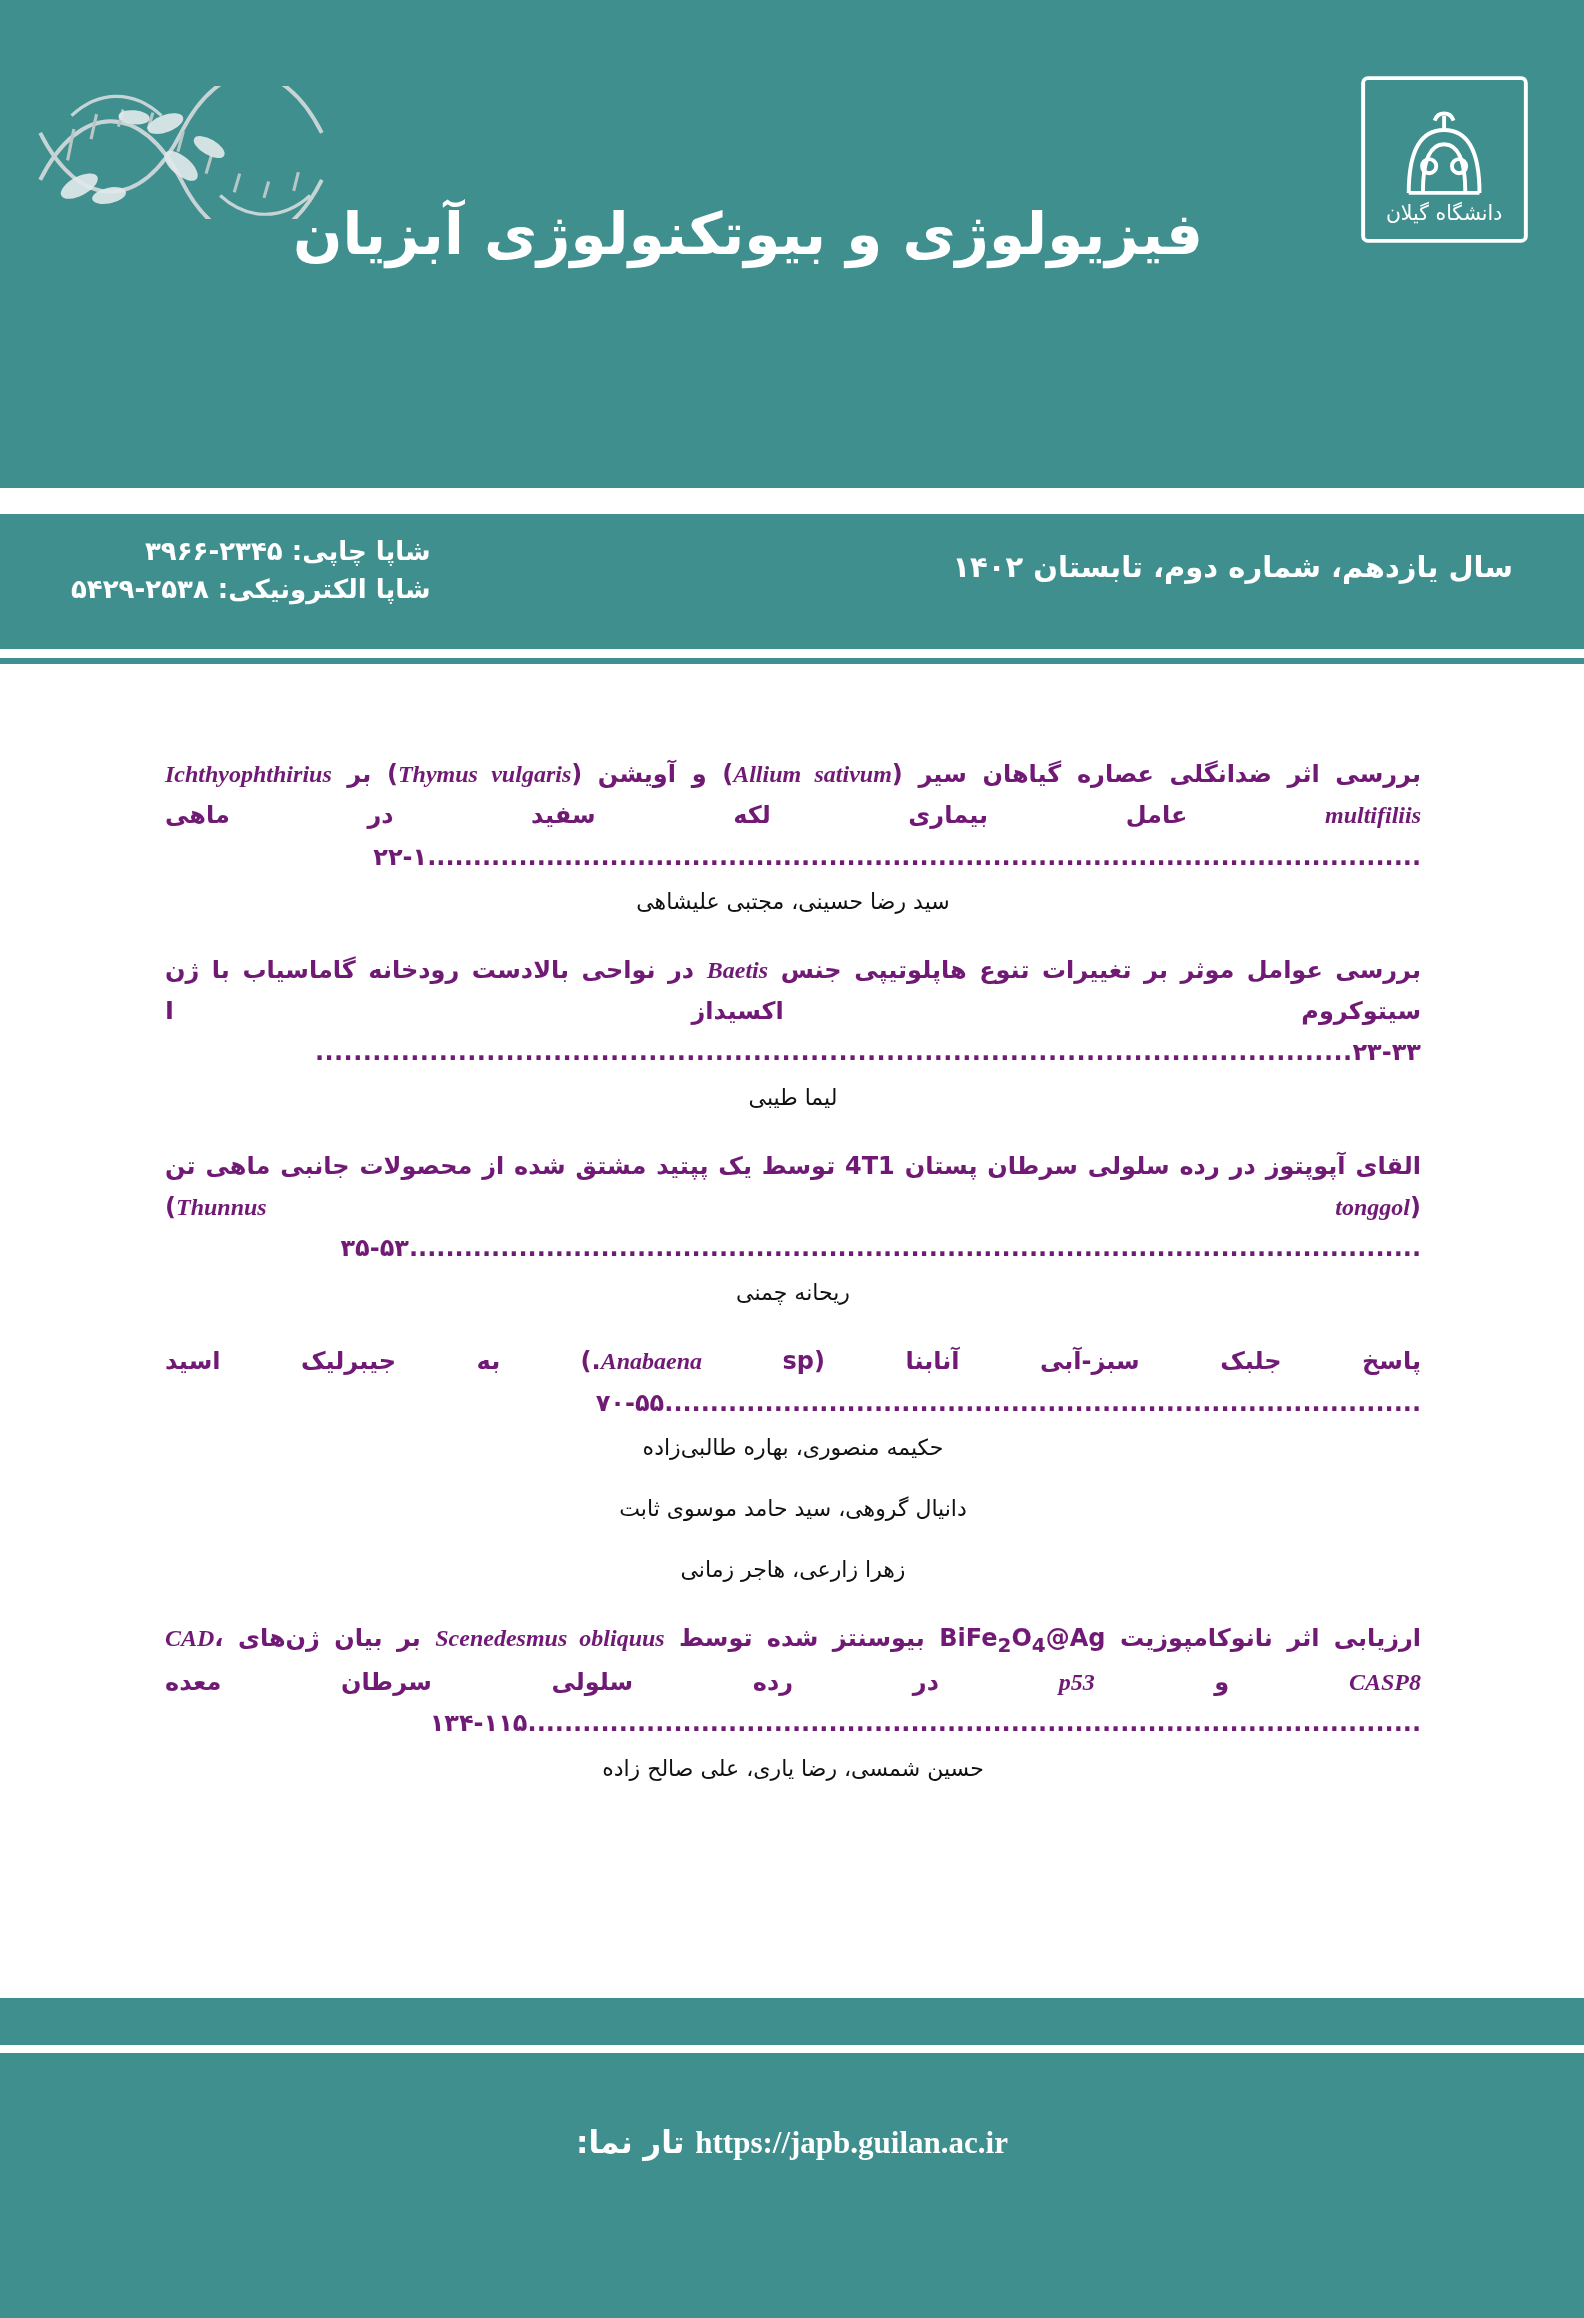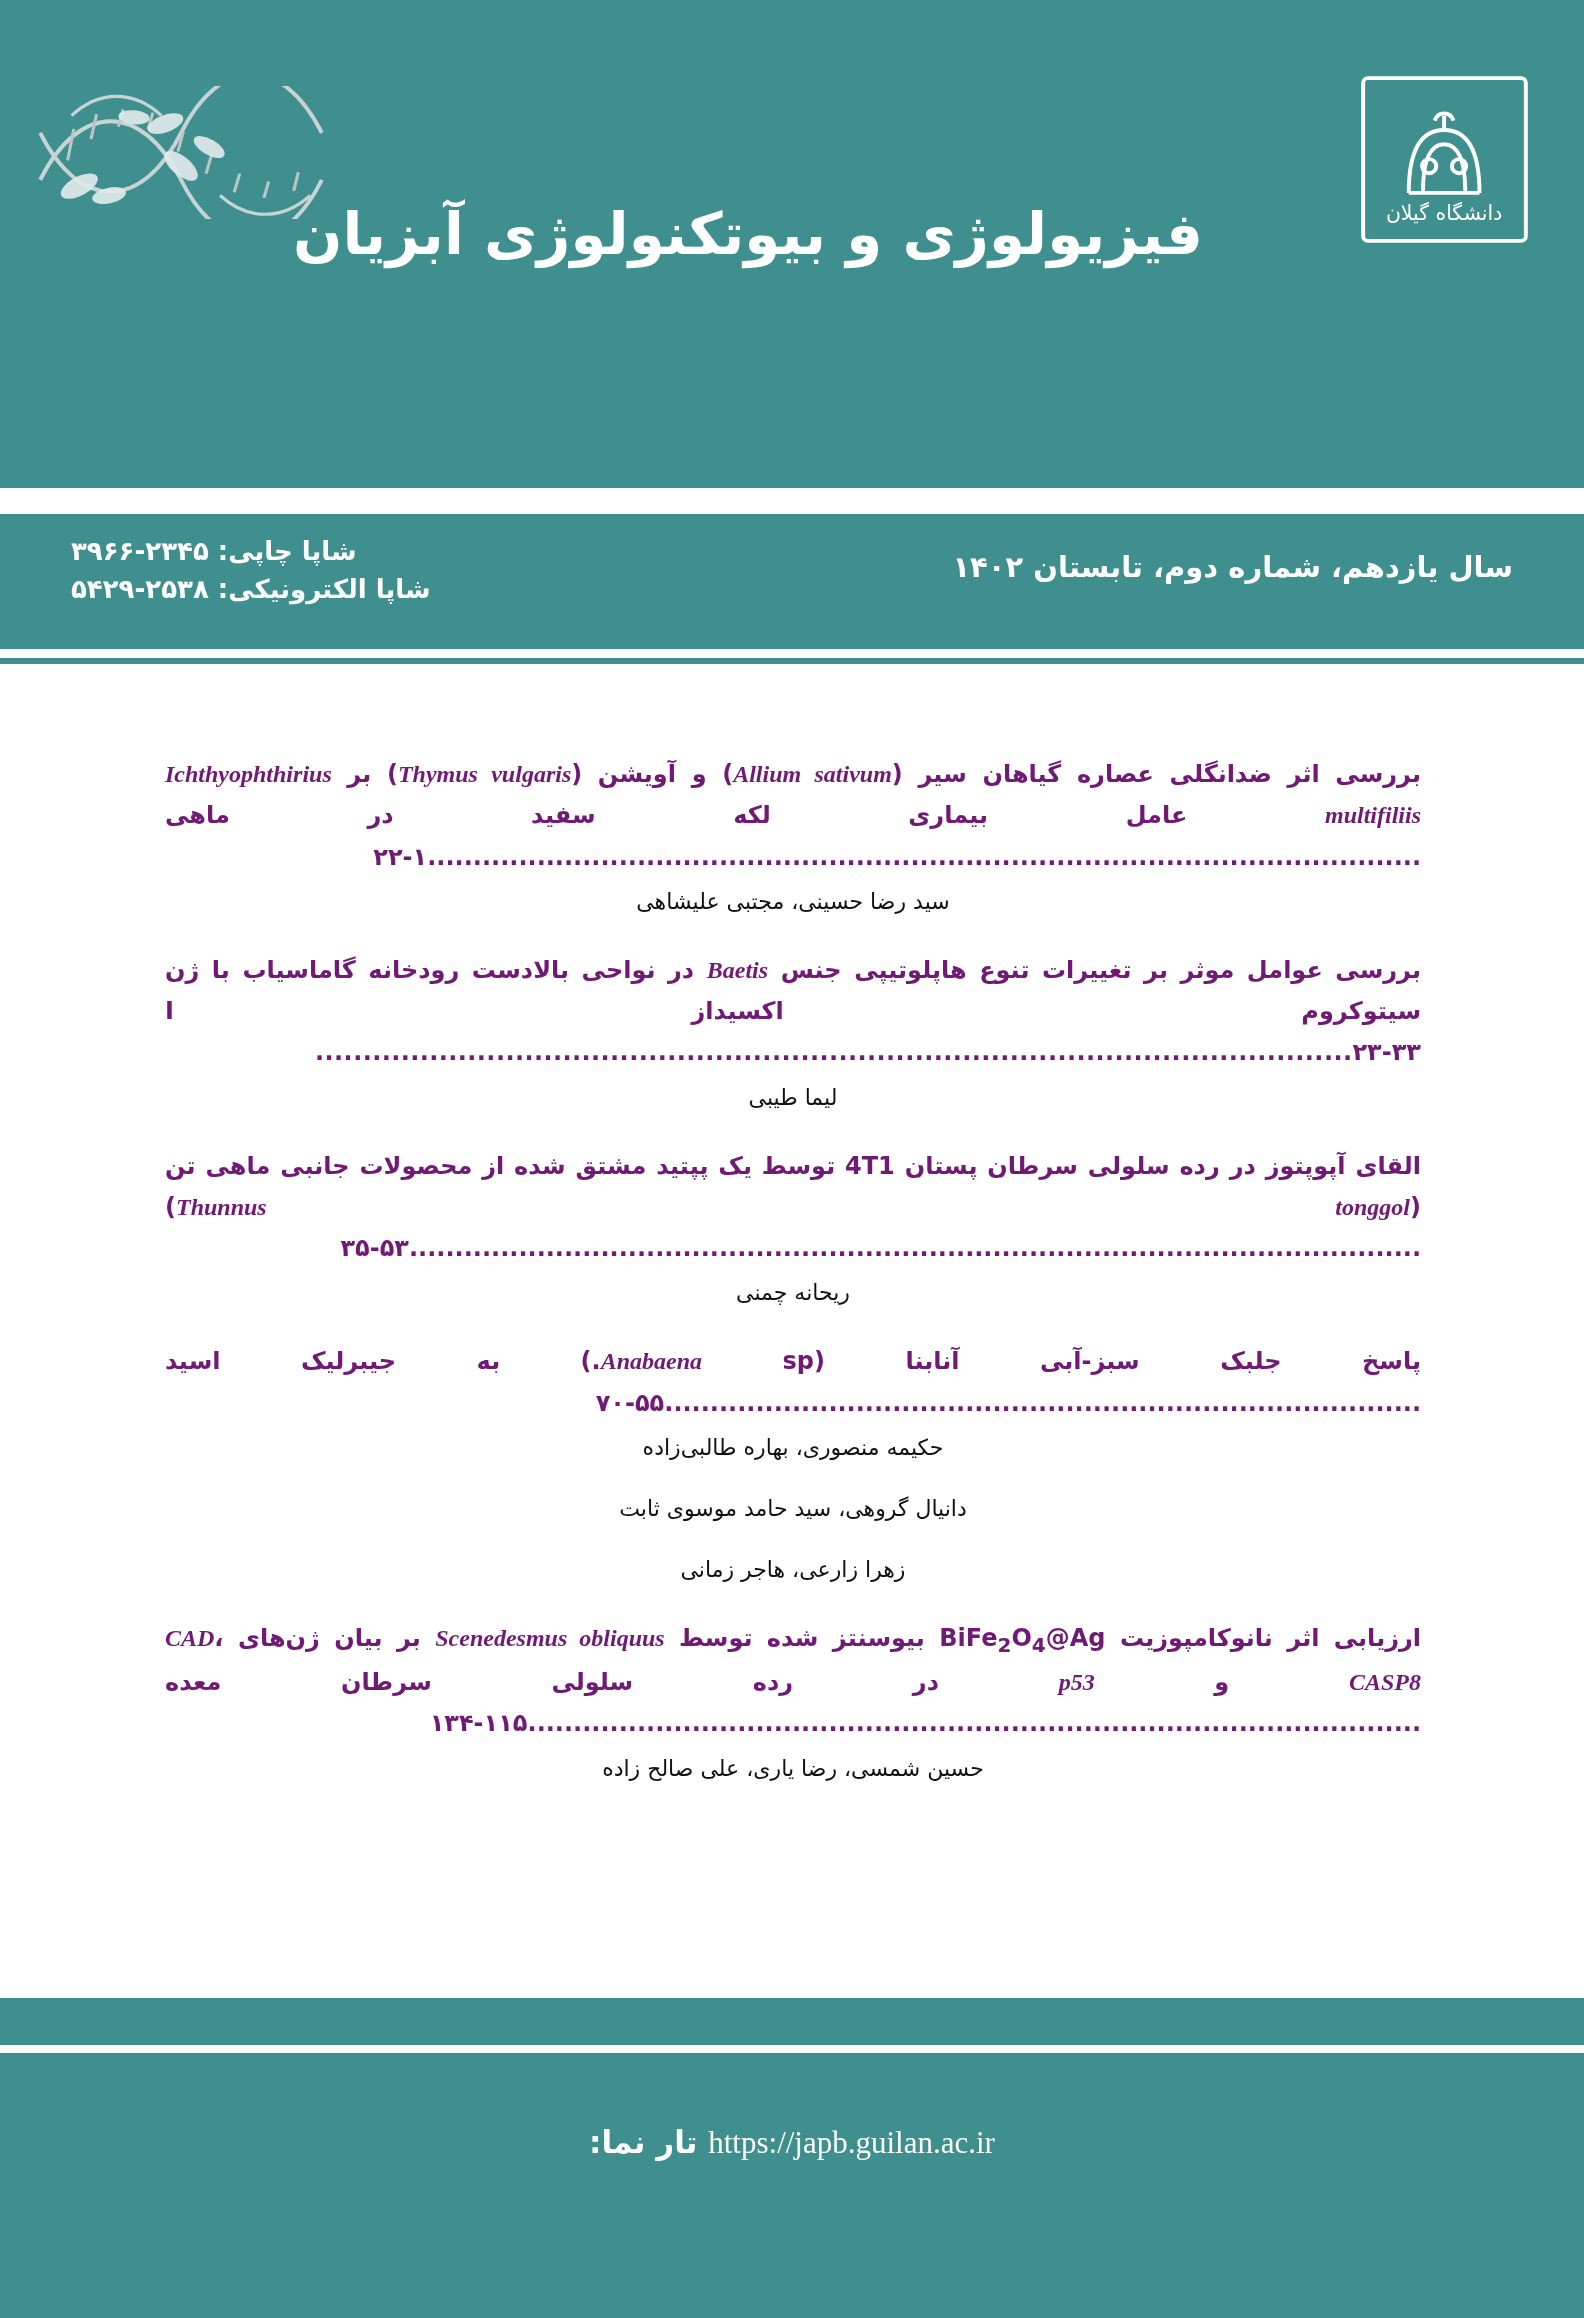--- a/index.html
+++ b/index.html
@@ -82,21 +82,21 @@
     text-align: right;
   }
   .issn-block {
     position: absolute;
     left: 71px;
     top: 19px;
     color: #ffffff;
     font-size: 26px;
     font-weight: bold;
     direction: rtl;
-    text-align: left;
+    text-align: right;
     line-height: 1.45;
   }
   .issn-line { white-space: nowrap; }
 
   
   .rule-a {
     position: absolute;
     left: 0; top: 649px;
     width: 1584px; height: 9.4px;
     background: #ffffff;
@@ -163,21 +163,21 @@
     text-align: center;
     color: #ffffff;
     font-size: 31px;
     font-weight: bold;
     direction: rtl;
   }
   .url-line .url {
     font-family: "Liberation Serif", "DejaVu Serif", serif;
     direction: ltr;
     unicode-bidi: embed;
-    font-weight: normal;
+    font-weight: bold;
   }
 </style>
 </head>
 <body>
 
 <div class="top-band">
 
   <svg class="dna" viewBox="0 0 460 170" xmlns="http://www.w3.org/2000/svg">
     <g stroke="#cfd8da" stroke-width="5" fill="none" opacity="0.95">
       <path d="M20,120 C70,20 150,20 200,120 C250,220 330,220 380,120"></path>

